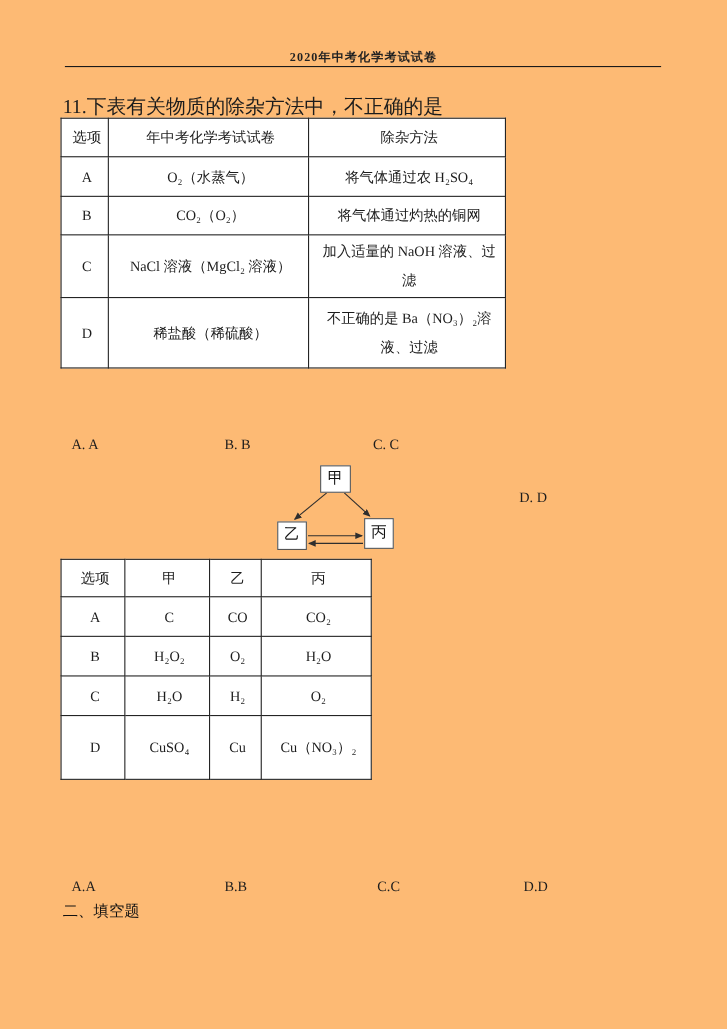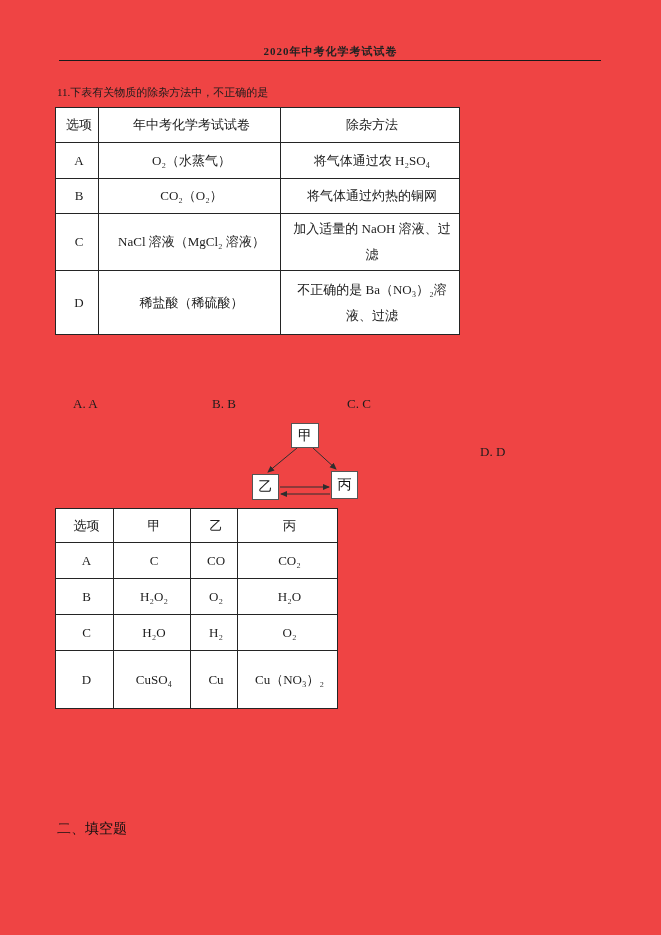--- a/index.html
+++ b/index.html
@@ -3,51 +3,51 @@
 <meta charset="utf-8">
 <style>
   * { margin: 0; padding: 0; box-sizing: border-box; }
   html, body { background: #ffffff; }
   body {
     width: 661px; height: 935px;
     font-family: "Liberation Serif", "DejaVu Serif", serif;
     color: #1c1c1c;
     overflow: hidden;
   }
-  .page { position: relative; width: 661px; height: 935px; background: #ef4444; }
+  .page { position: relative; width: 661px; height: 935px; background: #fdba74; }
 
   .header-title {
     position: absolute; top: 44px; left: 0; width: 661px;
     text-align: center; font-size: 11px; font-weight: bold;
     letter-spacing: 1px; color: #222222;
   }
   .header-divider {
     position: absolute; top: 60px; left: 59px; width: 542px;
     border-top: 1.5px solid #1a1a1a;
   }
 
-  .stem { position: absolute; font-size: 11px; color: #1c1c1c; white-space: nowrap; }
+  .stem { position: absolute; font-size: 18px; color: #1c1c1c; white-space: nowrap; }
   #q11-stem { top: 85px; left: 57px; }
 
   table { border-collapse: collapse; table-layout: fixed; background: #ffffff; }
   th, td {
     border: 1px solid #242424;
     font-size: 13px; font-weight: normal; text-align: center;
     vertical-align: middle; padding: 2px 4px 2px 8px;
     line-height: 26px; overflow: hidden;
   }
 
   #q11-table { position: absolute; top: 107px; left: 55px; width: 404px; }
   #q11-table thead tr { height: 35px; }
   #q11-table tbody tr:nth-child(1) { height: 36px; }
   #q11-table tbody tr:nth-child(2) { height: 35px; }
   #q11-table tbody tr:nth-child(3) { height: 36px; }
   #q11-table tbody tr:nth-child(4) { height: 64px; }
 
-  .choices { position: absolute; left: 16px; width: 601px; height: 16px; font-size: 13px; }
+  .choices { position: absolute; left: 8px; width: 601px; height: 16px; font-size: 13px; }
   #q11-choices { top: 396px; }
   #q12-choices { top: 798px; }
   .choice { position: absolute; white-space: nowrap; }
   #q11-choices .choice:nth-child(1), #q12-choices .choice:nth-child(1) { left: 57px; }
   #q11-choices .choice:nth-child(2), #q12-choices .choice:nth-child(2) { left: 196px; }
   #q11-choices .choice:nth-child(3) { left: 331px; }
   #q12-choices .choice:nth-child(3) { left: 335px; }
   #q11-choices .choice:nth-child(4) { left: 464px; margin-top: 48px; }
   #q12-choices .choice:nth-child(4) { left: 468px; }
 
@@ -186,16 +186,22 @@
       </tr>
       <tr>
         <td>D</td>
         <td>CuSO₄</td>
         <td>Cu</td>
         <td>Cu（NO₃）₂</td>
       </tr>
     </tbody>
   </table>
 
+  <div class="choices" id="q12-choices">
+    <span class="choice">A.A</span>
+    <span class="choice">B.B</span>
+    <span class="choice">C.C</span>
+    <span class="choice">D.D</span>
+  </div>
 
   <div class="section-title">二、填空题</div>
 
 </div>
 
 </body></html>

